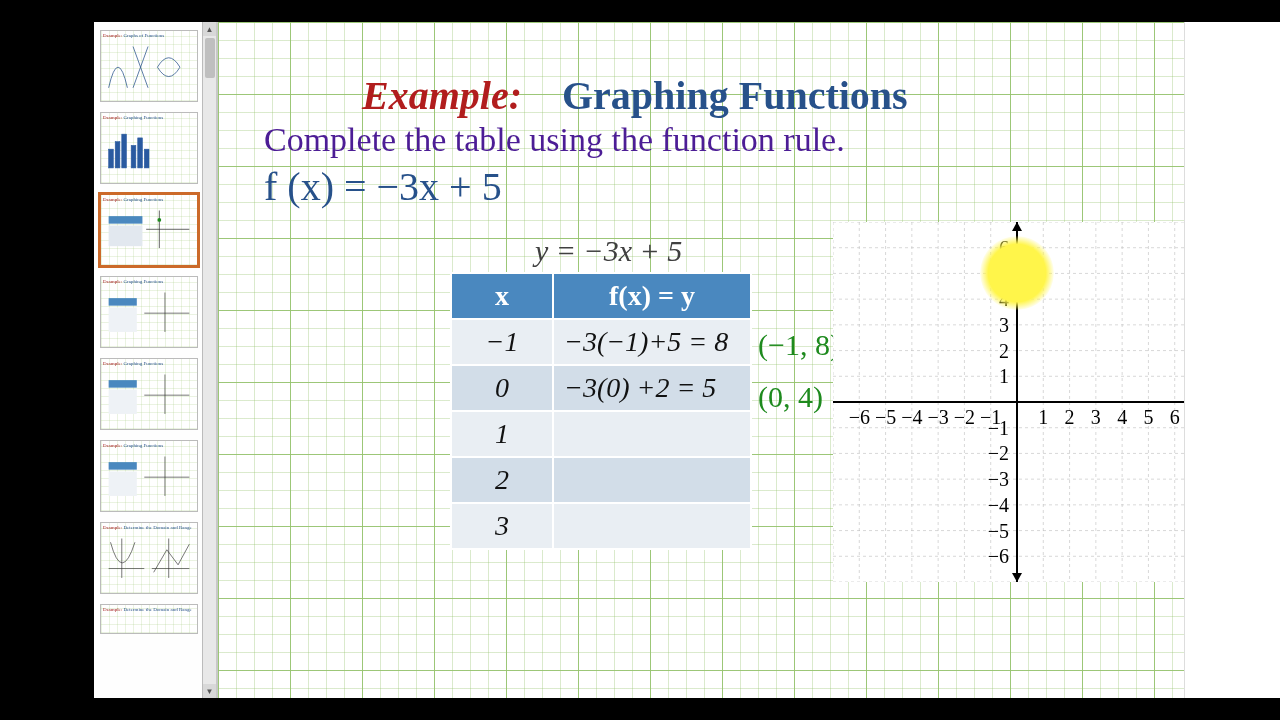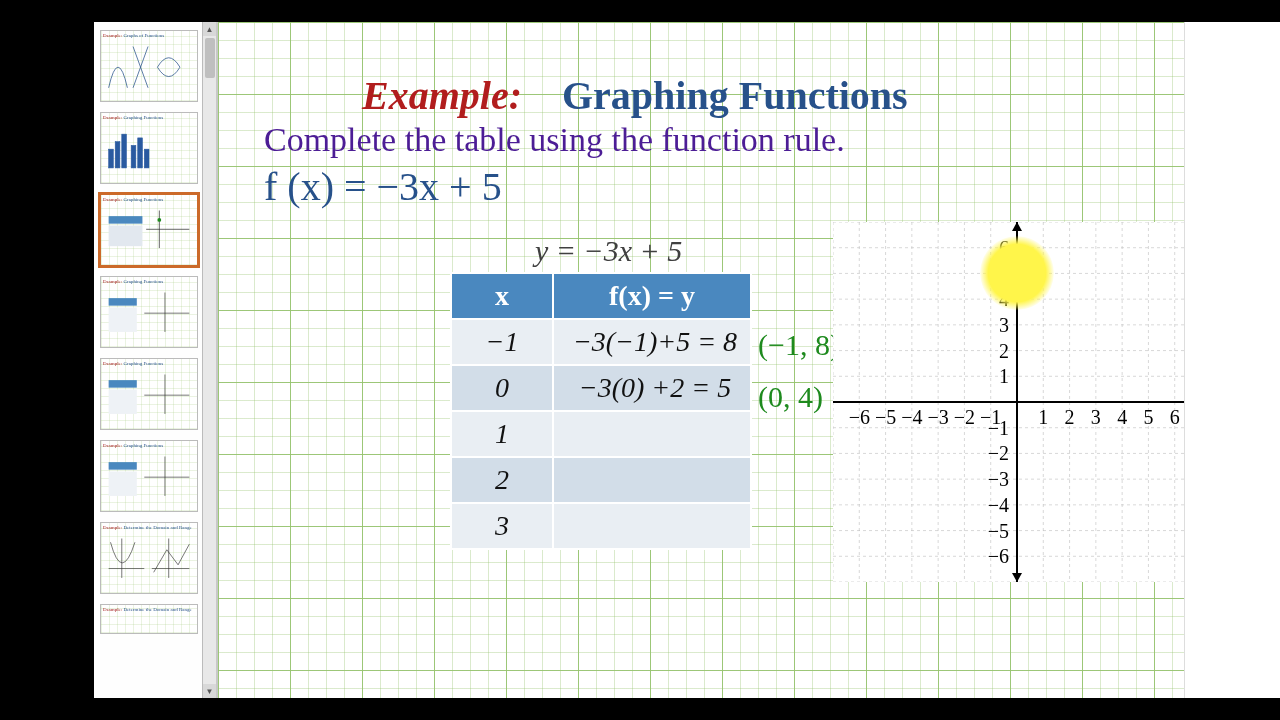--- a/index.html
+++ b/index.html
@@ -144,21 +144,21 @@
     text-align: center;
     padding: 6px 4px;
     border: 2px solid #fff;
     font-family: 'Comic Sans MS', cursive;
     font-style: italic;
     color: #111;
   }
   table.ftab tr.a td { background: #e9eef3; }
   table.ftab tr.b td { background: #d2dde8; }
   table.ftab td.xcol { width: 34%; }
-  table.ftab td.ycol { text-align: center; padding-left: 10px; }
+  table.ftab td.ycol { text-align: left; padding-left: 10px; }
   .ord {
     position: absolute;
     font-family: 'Comic Sans MS', cursive;
     color: #1e8a1e;
     font-size: 30px;
   }
   .ord1 { left: 540px; top: 306px; }
   .ord2 { left: 540px; top: 358px; }
 
   .graph {

